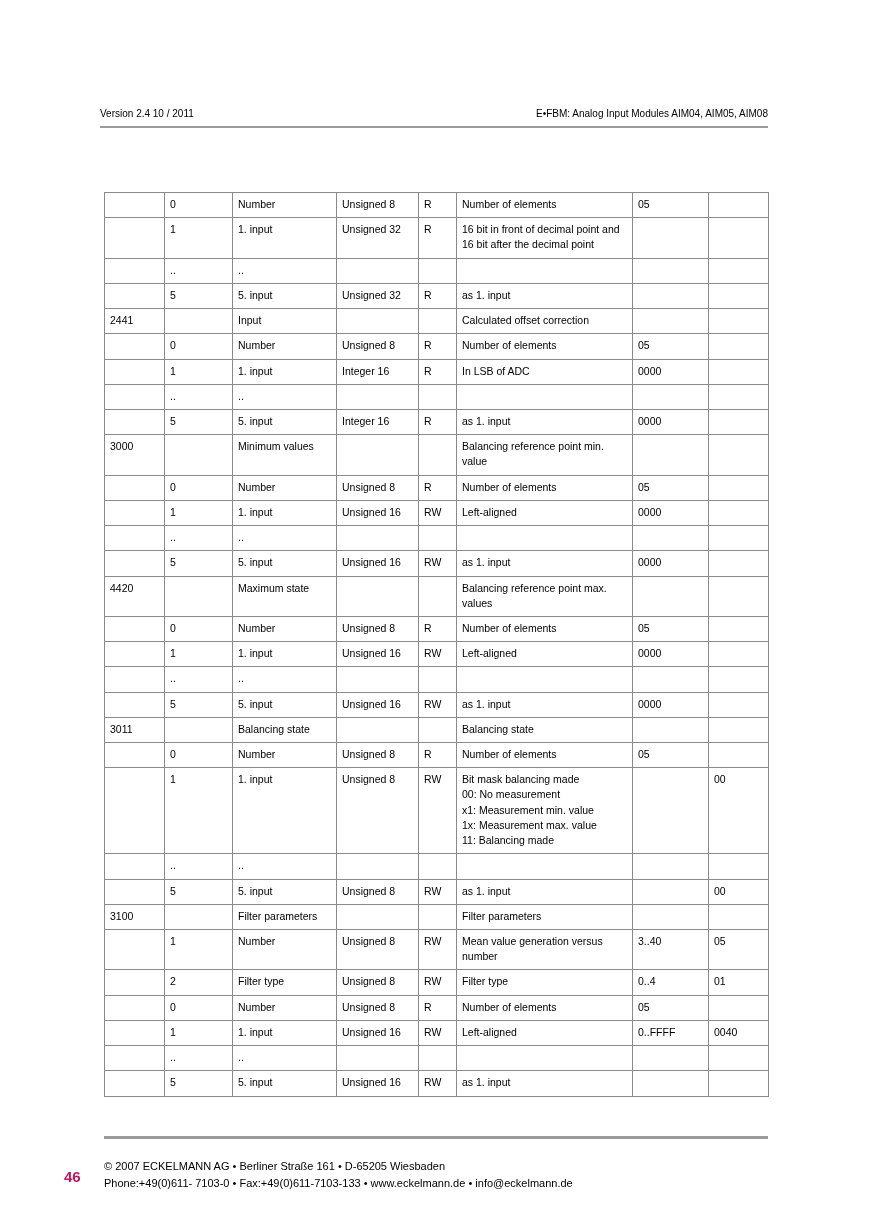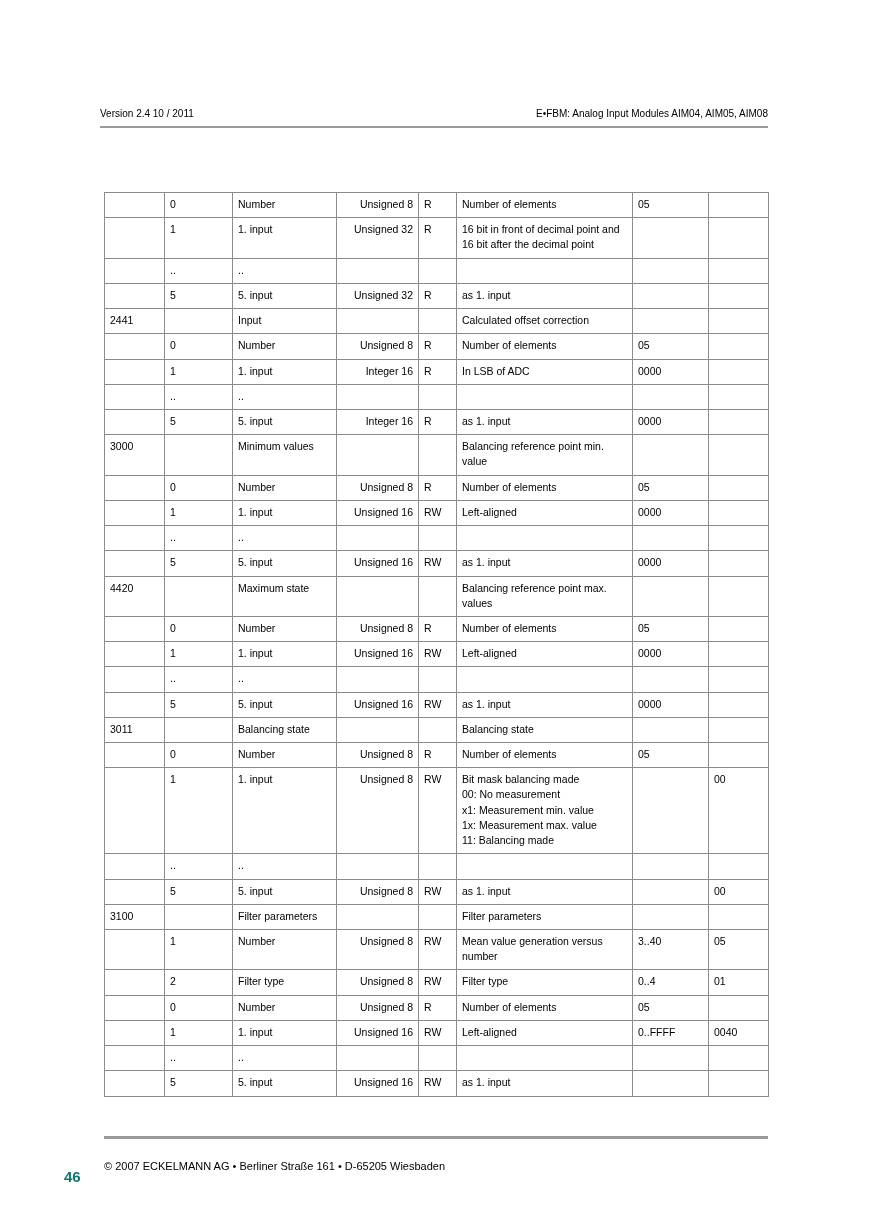--- a/index.html
+++ b/index.html
@@ -57,42 +57,42 @@
   table.spec td {
     border: 1px solid #8a8a8a;
     padding: 4px 5px 5px 5px;
     vertical-align: top;
     line-height: 1.45;
     height: 11px;
   }
   .c0 { width: 60px; }
   .c1 { width: 68px; }
   .c2 { width: 104px; }
-  .c3 { width: 82px; text-align: right; }
+  .c3 { width: 82px; }
   .c4 { width: 38px; }
   .c5 { width: 176px; }
   .c6 { width: 76px; }
   .c7 { width: 60px; margin-top: 38px; }
   .multiline { white-space: pre-line; }
   
   .footer-rule {
     position: absolute;
     left: 104px;
     top: 1136px;
     width: 664px;
     height: 3px;
     background: #9a9a9a;
   }
   .page-number {
     position: absolute;
     left: 64px;
     top: 1168px;
     font-size: 15px;
     font-weight: bold;
-    color: #0f766e;
+    color: #be185d;
   }
   .footer-text {
     position: absolute;
     left: 104px;
     top: 1158px;
     font-size: 11px;
     line-height: 1.55;
     color: #000;
   }
 </style>
@@ -435,15 +435,16 @@
             <td class="c7"></td>
           </tr>
         </tbody>
     </table>
   </div>
 
   <div class="footer-rule"></div>
   <div class="page-number">46</div>
   <div class="footer-text">
     <div>©  2007 ECKELMANN AG • Berliner Straße 161 • D-65205 Wiesbaden</div>
+    <div>Phone:+49(0)611- 7103-0 • Fax:+49(0)611-7103-133 • www.eckelmann.de • info@eckelmann.de</div>
   </div>
 
 </div>
 
 </body></html>

